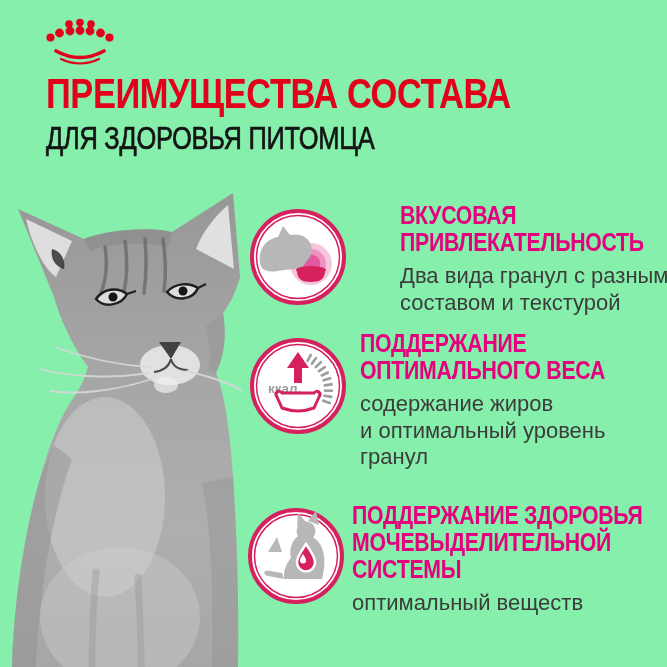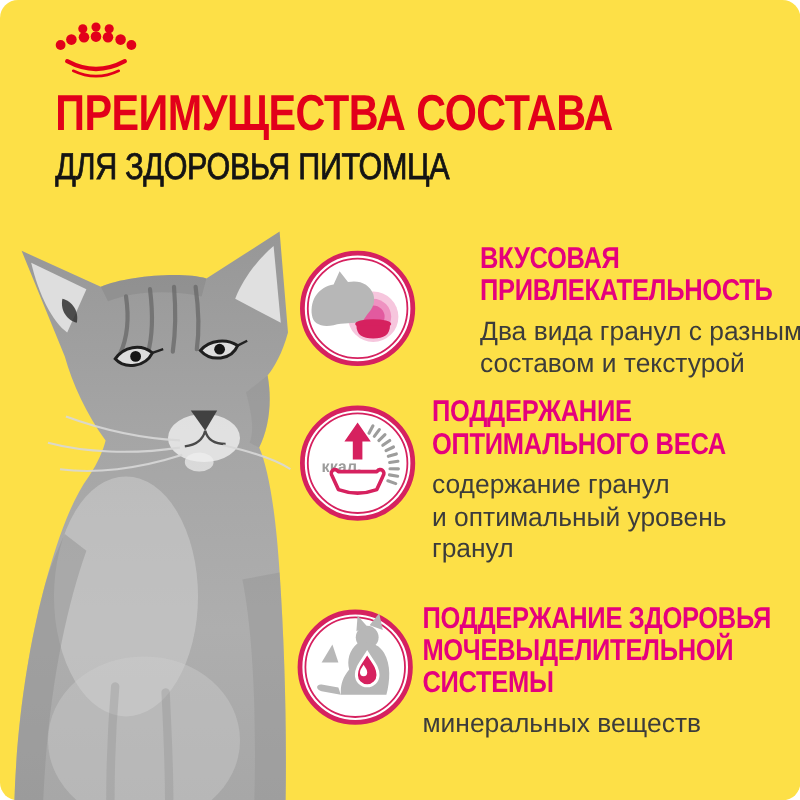--- a/index.html
+++ b/index.html
@@ -1,17 +1,17 @@
 <!DOCTYPE html>
 <html><head>
 <meta charset="utf-8">
 <style>
   html,body{margin:0;padding:0;background:#fff;}
-  .stage{position:relative;width:667px;height:667px;background:#fde047;overflow:hidden;
-         font-family:"Liberation Sans",sans-serif;border-radius:15px;}
+  .stage{position:relative;width:667px;height:667px;background:#86efac;overflow:hidden;
+         font-family:"Liberation Sans",sans-serif;}
   .abs{position:absolute;}
   .title{left:46px;top:70px;font-size:42px;font-weight:700;color:#e2001a;
          transform:scaleX(.82);transform-origin:0 0;white-space:nowrap;letter-spacing:-.5px;}
   .subtitle{left:46px;top:121px;font-size:31px;font-weight:400;color:#141414;
          -webkit-text-stroke:.7px #141414;transform:scaleX(.82);transform-origin:0 0;
          white-space:nowrap;letter-spacing:-.3px;}
   .benefit-text{width:305px;}
   .benefit-head{font-size:25px;line-height:27px;font-weight:700;color:#e5007d;
          transform:scaleX(.85);transform-origin:0 0;white-space:nowrap;letter-spacing:-.3px;}
   .benefit-body{font-size:22px;line-height:26.5px;color:#3c3c3b;margin-top:7px;white-space:nowrap;}
@@ -163,30 +163,30 @@
       <div>составом и текстурой</div>
     </div>
   </section>
 
   <section class="abs benefit-text s2">
     <div class="benefit-head">
       <div>ПОДДЕРЖАНИЕ</div>
       <div>ОПТИМАЛЬНОГО ВЕСА</div>
     </div>
     <div class="benefit-body">
-      <div>содержание гранул</div>
+      <div>содержание жиров</div>
       <div>и оптимальный уровень</div>
       <div>гранул</div>
     </div>
   </section>
 
   <section class="abs benefit-text s3">
     <div class="benefit-head">
       <div>ПОДДЕРЖАНИЕ ЗДОРОВЬЯ</div>
       <div>МОЧЕВЫДЕЛИТЕЛЬНОЙ</div>
       <div>СИСТЕМЫ</div>
     </div>
     <div class="benefit-body">
-      <div>минеральных веществ</div>
+      <div>оптимальный веществ</div>
     </div>
   </section>
 
 </div>
 
 </body></html>

